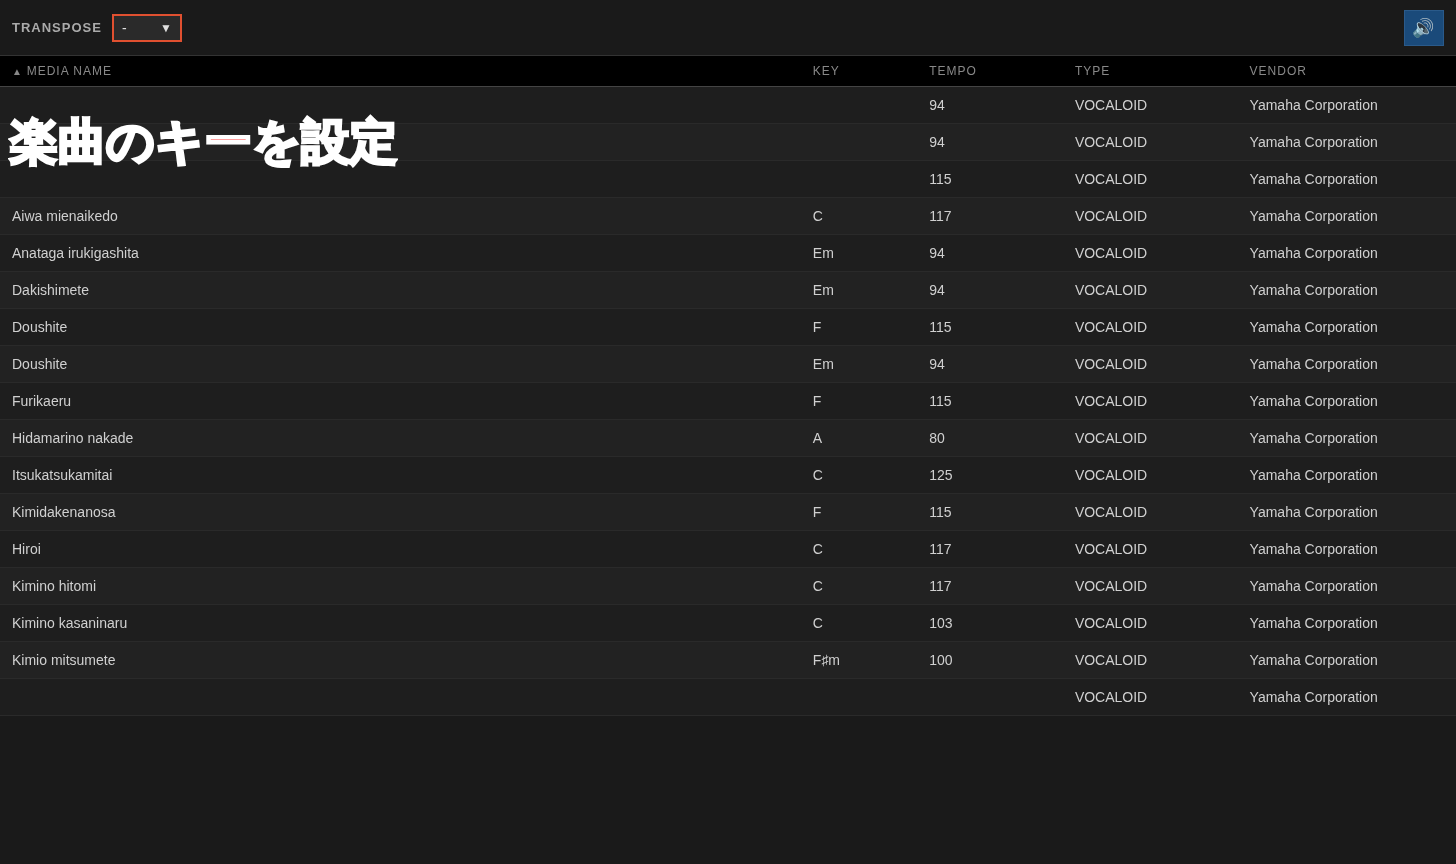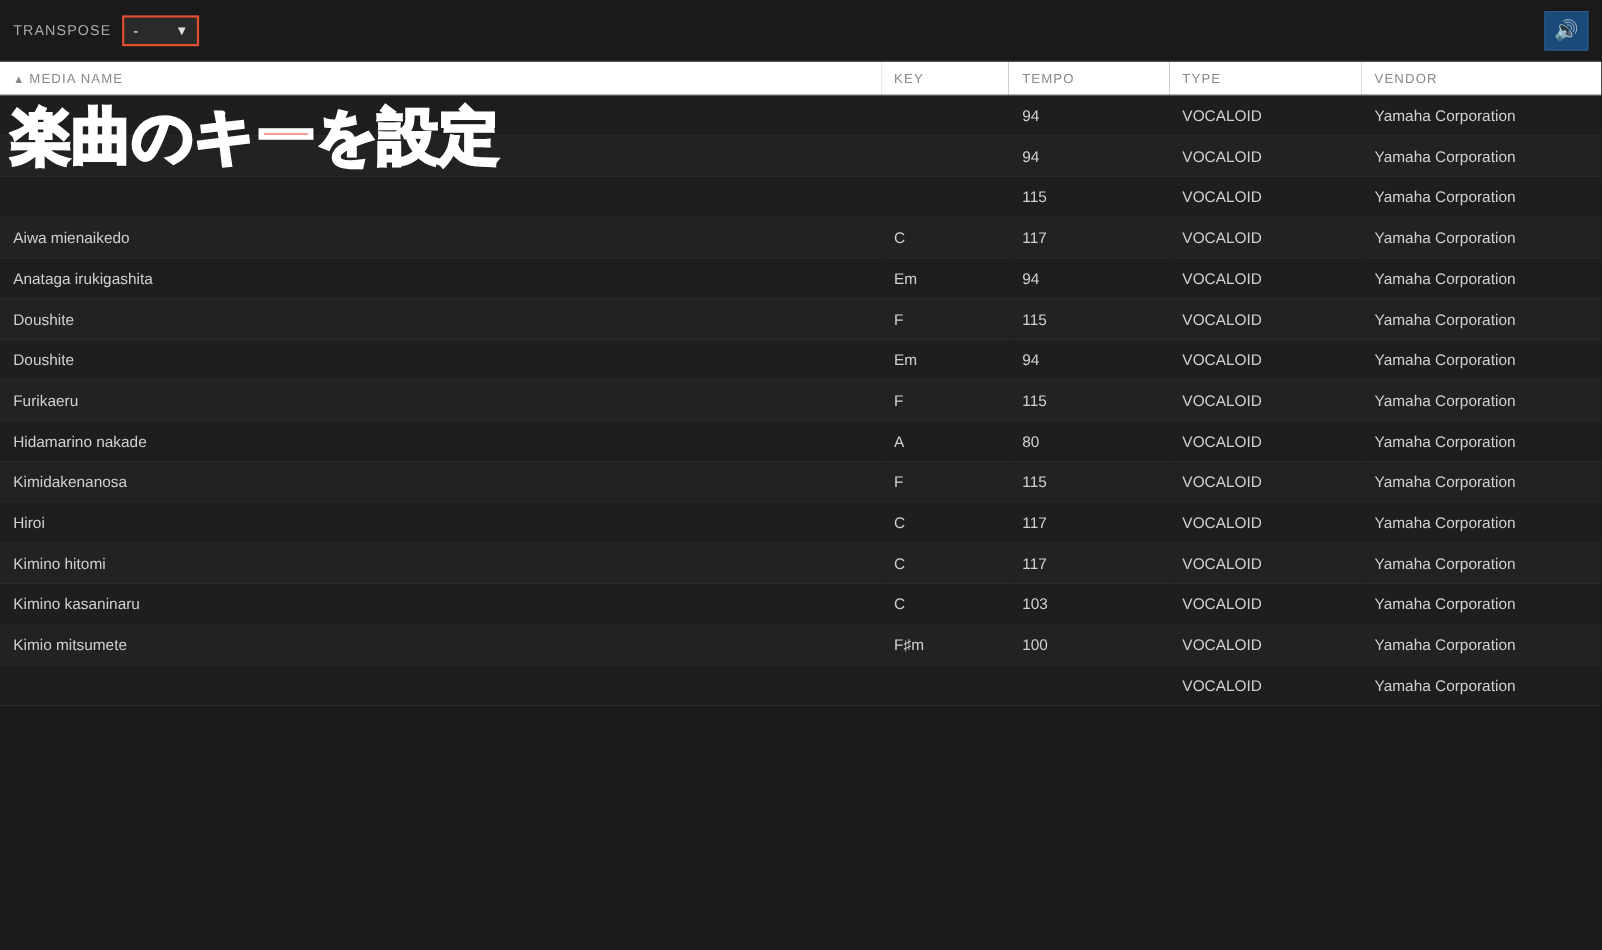--- a/index.html
+++ b/index.html
@@ -30,21 +30,21 @@
 
     .transpose-section {
       display: flex;
       align-items: center;
       gap: 10px;
     }
 
     .transpose-label {
       color: #aaa;
       font-size: 13px;
-      font-weight: normal;
+      font-weight: bold;
       letter-spacing: 1px;
     }
 
     .transpose-dropdown {
       display: flex;
       align-items: center;
       border: 2px solid #e05030;
       background-color: #2a2a2a;
       padding: 4px 8px;
       cursor: pointer;
@@ -81,21 +81,21 @@
       overflow-y: auto;
       height: calc(864px - 56px);
     }
 
     table {
       width: 100%;
       border-collapse: collapse;
     }
 
     thead tr {
-      background-color: #ffffff;
+      background-color: #000000;
       border-bottom: 1px solid #444;
     }
 
     thead th {
       padding: 8px 12px;
       text-align: left;
       color: #888;
       font-size: 12px;
       font-weight: normal;
       letter-spacing: 1px;
@@ -138,23 +138,23 @@
     .col-type {
       width: 12%;
     }
 
     .col-vendor {
       width: 15%;
     }
 
     .overlay-text {
       position: fixed;
-      top: 88px;
+      top: 110px;
       left: 10px;
-      font-size: 55px;
+      font-size: 48px;
       font-weight: bold;
       color: #ff2020;
       -webkit-text-stroke: 3px white;
       text-stroke: 3px white;
       z-index: 100;
       pointer-events: none;
       white-space: nowrap;
     }
   </style>
 </head>
@@ -214,20 +214,27 @@
           <td class="col-vendor">Yamaha Corporation</td>
         </tr>
         <tr>
           <td class="col-media">Anataga irukigashita</td>
           <td class="col-key">Em</td>
           <td class="col-tempo">94</td>
           <td class="col-type">VOCALOID</td>
           <td class="col-vendor">Yamaha Corporation</td>
         </tr>
         <tr>
+          <td class="col-media">Dakishimete</td>
+          <td class="col-key">Em</td>
+          <td class="col-tempo">94</td>
+          <td class="col-type">VOCALOID</td>
+          <td class="col-vendor">Yamaha Corporation</td>
+        </tr>
+        <tr>
           <td class="col-media">Doushite</td>
           <td class="col-key">F</td>
           <td class="col-tempo">115</td>
           <td class="col-type">VOCALOID</td>
           <td class="col-vendor">Yamaha Corporation</td>
         </tr>
         <tr>
           <td class="col-media">Doushite</td>
           <td class="col-key">Em</td>
           <td class="col-tempo">94</td>
@@ -242,20 +249,27 @@
           <td class="col-vendor">Yamaha Corporation</td>
         </tr>
         <tr>
           <td class="col-media">Hidamarino nakade</td>
           <td class="col-key">A</td>
           <td class="col-tempo">80</td>
           <td class="col-type">VOCALOID</td>
           <td class="col-vendor">Yamaha Corporation</td>
         </tr>
         <tr>
+          <td class="col-media">Itsukatsukamitai</td>
+          <td class="col-key">C</td>
+          <td class="col-tempo">125</td>
+          <td class="col-type">VOCALOID</td>
+          <td class="col-vendor">Yamaha Corporation</td>
+        </tr>
+        <tr>
           <td class="col-media">Kimidakenanosa</td>
           <td class="col-key">F</td>
           <td class="col-tempo">115</td>
           <td class="col-type">VOCALOID</td>
           <td class="col-vendor">Yamaha Corporation</td>
         </tr>
         <tr>
           <td class="col-media">Hiroi</td>
           <td class="col-key">C</td>
           <td class="col-tempo">117</td>

